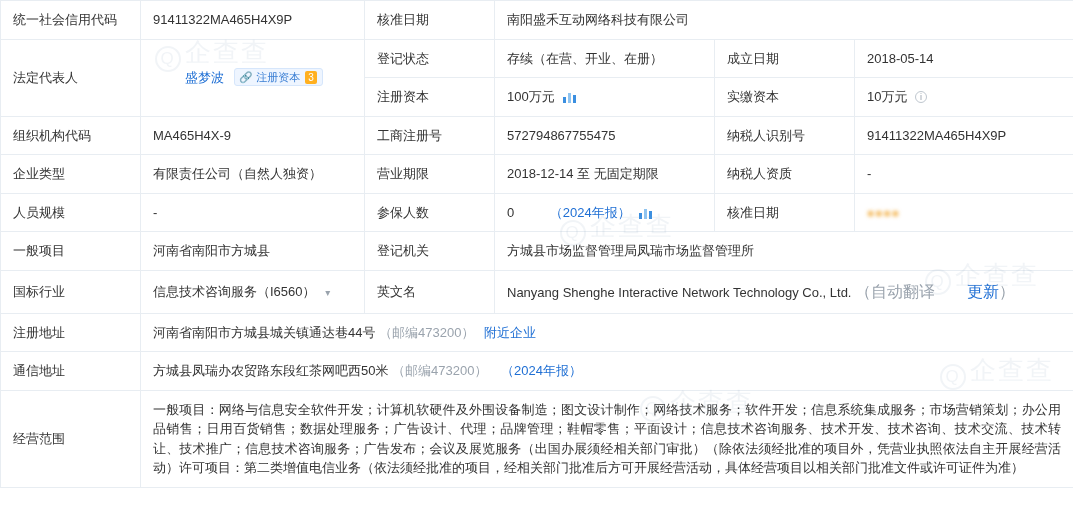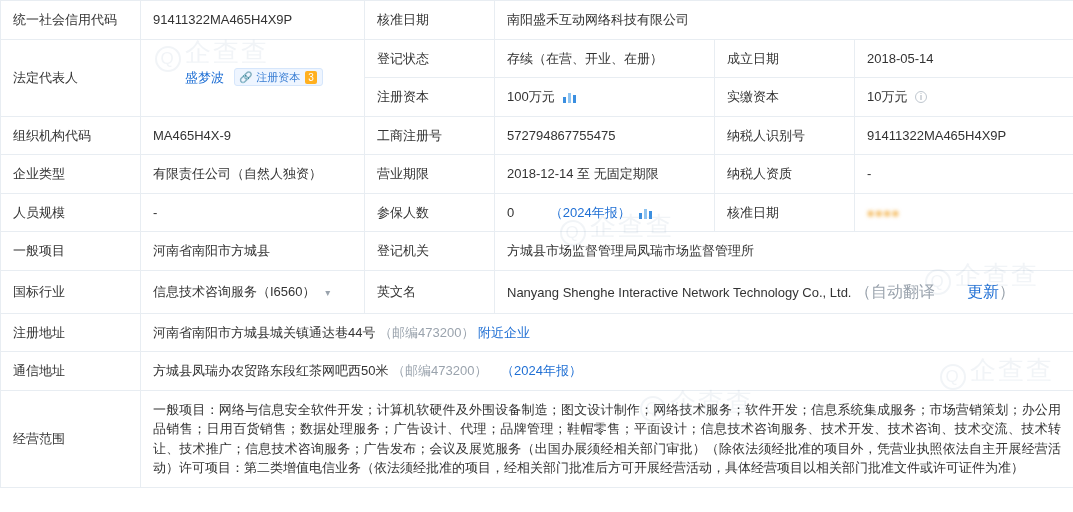--- a/index.html
+++ b/index.html
@@ -250,21 +250,21 @@
       <span>Nanyang Shenghe Interactive Network Technology Co., Ltd.</span>
       <span class="muted small">（自动翻译</span><span class="link small">更新</span><span class="muted small">）</span>
     </td>
   </tr>
 
   <tr>
     <td class="lbl">注册地址</td>
     <td colspan="5">
       <span>河南省南阳市方城县城关镇通达巷44号</span>
       <span class="muted">（邮编473200）</span>
-      <span class="link" style="margin-left:0">附近企业</span>
+      <span class="link" style="margin-left:6px">附近企业</span>
     </td>
   </tr>
 
   <tr>
     <td class="lbl">通信地址</td>
     <td colspan="5">
       <span>方城县凤瑞办农贸路东段红茶网吧西50米</span>
       <span class="muted">（邮编473200）</span>
       <span class="link" style="margin-left:10px">（2024年报）</span>
     </td>

